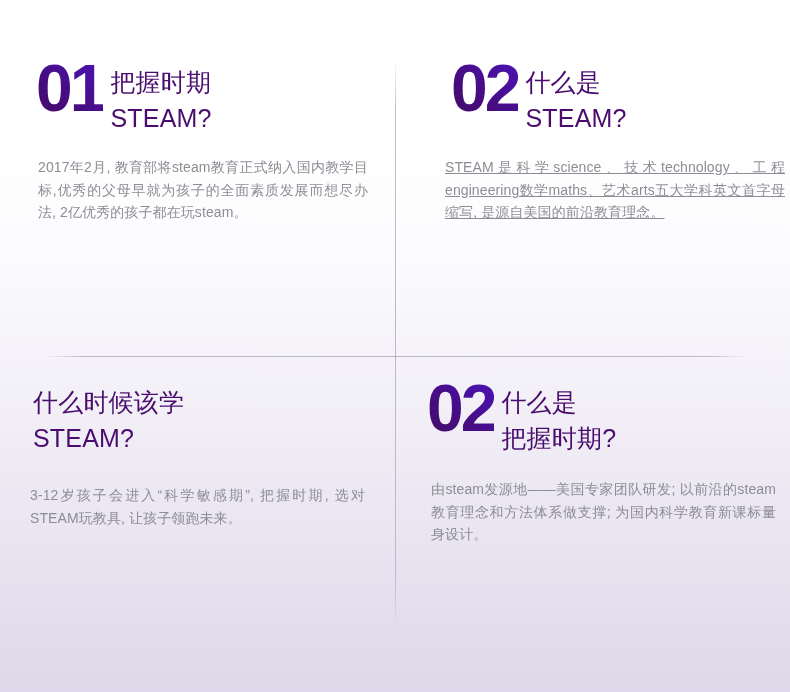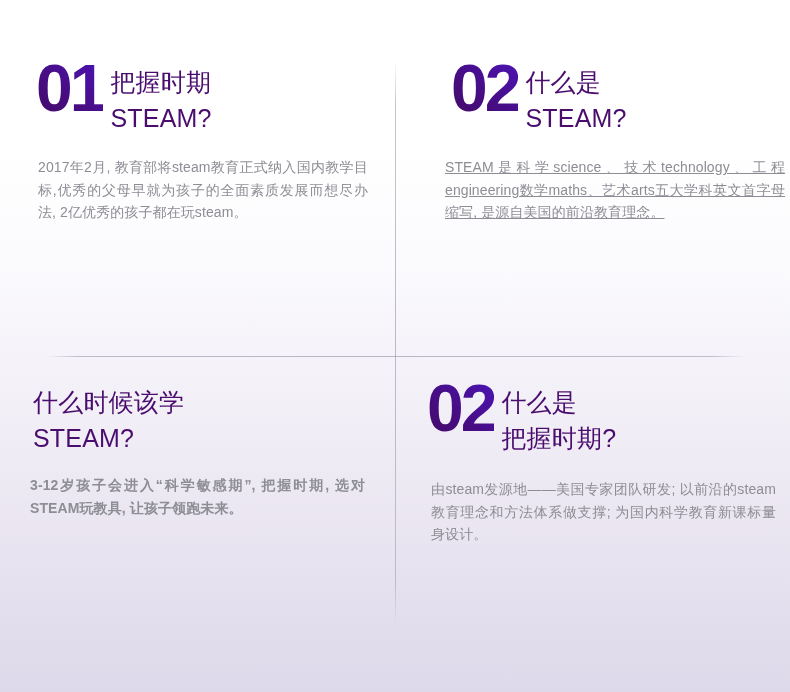--- a/index.html
+++ b/index.html
@@ -112,21 +112,21 @@
     margin-top: 18px;
     color: #8d8d95;
     font-size: 14px;
     line-height: 1.62;
     letter-spacing: 0.1px;
     text-align: justify;
     text-justify: inter-character;
   }
   .q1 .body-text { margin-top: 20px; margin-left: 2px; width: 330px; }
   .q2 .body-text { margin-top: 20px; margin-left: 2px; width: 340px; text-decoration: underline; }
-  .q3 .body-text { margin-top: 18px; margin-left: 4px; width: 335px; font-weight: bold; }
+  .q3 .body-text { margin-top: 28px; margin-left: 4px; width: 335px; }
   .q4 .body-text { margin-top: 22px; margin-left: 12px; width: 345px; }
 </style>
 </head>
 <body>
 
 <div id="poster">
 
   <div id="v-divider"></div>
   <div id="h-divider"></div>
 

